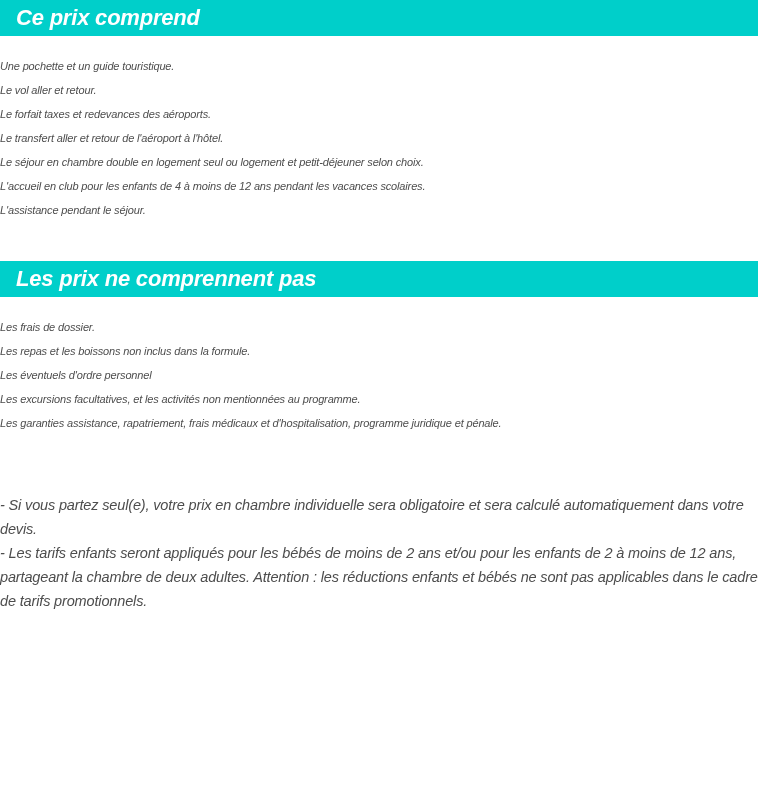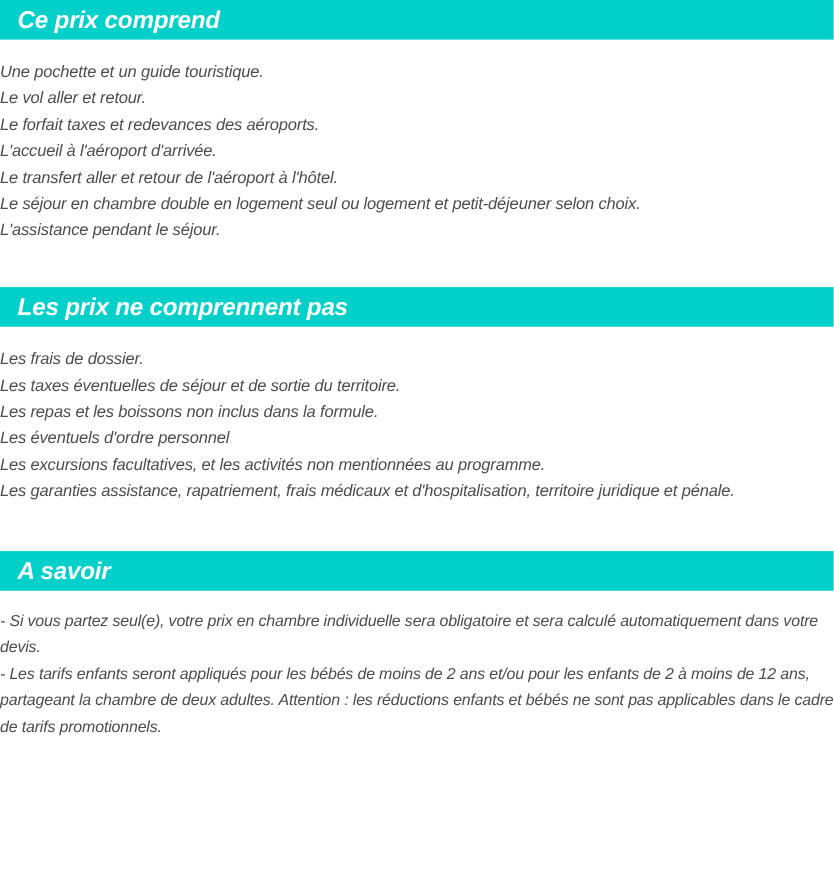--- a/index.html
+++ b/index.html
@@ -41,21 +41,21 @@
     padding: 0;
     margin: 0;
   }
   .list {
     list-style: none;
     margin: 0;
     padding: 0;
   }
   .list-item {
     font-style: italic;
-    font-size: 15px;
+    font-size: 11px;
     color: #4d4d4d;
     line-height: 24px;
     white-space: nowrap;
     letter-spacing: -0.15px;
   }
   .para {
     font-style: italic;
     font-size: 14.5px;
     color: #4d4d4d;
     line-height: 24px;
@@ -84,49 +84,47 @@
 <div class="page">
 
   <div class="section">
     <div class="section-header">Ce prix comprend</div>
     <div class="spacer-after-header"></div>
     <div class="section-body">
       <ul class="list">
         <li class="list-item">Une pochette et un guide touristique.</li>
         <li class="list-item">Le vol aller et retour.</li>
         <li class="list-item">Le forfait taxes et redevances des aéroports.</li>
-        <li class="list-item">L'accueil à l'aéroport d'arrivée.</li>
         <li class="list-item">Le transfert aller et retour de l'aéroport à l'hôtel.</li>
         <li class="list-item">Le séjour en chambre double en logement seul ou logement et petit-déjeuner selon choix.</li>
+        <li class="list-item">L'accueil en club pour les enfants de 4 à moins de 12 ans pendant les vacances scolaires.</li>
         <li class="list-item">L'assistance pendant le séjour.</li>
       </ul>
     </div>
   </div>
 
   <div class="spacer-section-gap"></div>
 
   <div class="section">
     <div class="section-header">Les prix ne comprennent pas</div>
     <div class="spacer-after-header"></div>
     <div class="section-body">
       <ul class="list">
         <li class="list-item">Les frais de dossier.</li>
-        <li class="list-item">Les taxes éventuelles de séjour et de sortie du territoire.</li>
         <li class="list-item">Les repas et les boissons non inclus dans la formule.</li>
         <li class="list-item">Les éventuels d'ordre personnel</li>
         <li class="list-item">Les excursions facultatives, et les activités non mentionnées au programme.</li>
-        <li class="list-item">Les garanties assistance, rapatriement, frais médicaux et d'hospitalisation, territoire juridique et pénale.</li>
+        <li class="list-item">Les garanties assistance, rapatriement, frais médicaux et d'hospitalisation, programme juridique et pénale.</li>
       </ul>
     </div>
   </div>
 
   <div class="spacer-section-gap-2"></div>
 
   <div class="section">
-    <div class="section-header">A savoir</div>
     <div class="spacer-after-header-3"></div>
     <div class="section-body">
       <p class="para">- Si vous partez seul(e), votre prix en chambre individuelle sera obligatoire et sera calculé automatiquement dans votre devis.</p>
       <p class="para">- Les tarifs enfants seront appliqués pour les bébés de moins de 2 ans et/ou pour les enfants de 2 à moins de 12 ans, partageant la chambre de deux adultes. Attention : les réductions enfants et bébés ne sont pas applicables dans le cadre de tarifs promotionnels.</p>
     </div>
   </div>
 
 </div>
 
 </body></html>

